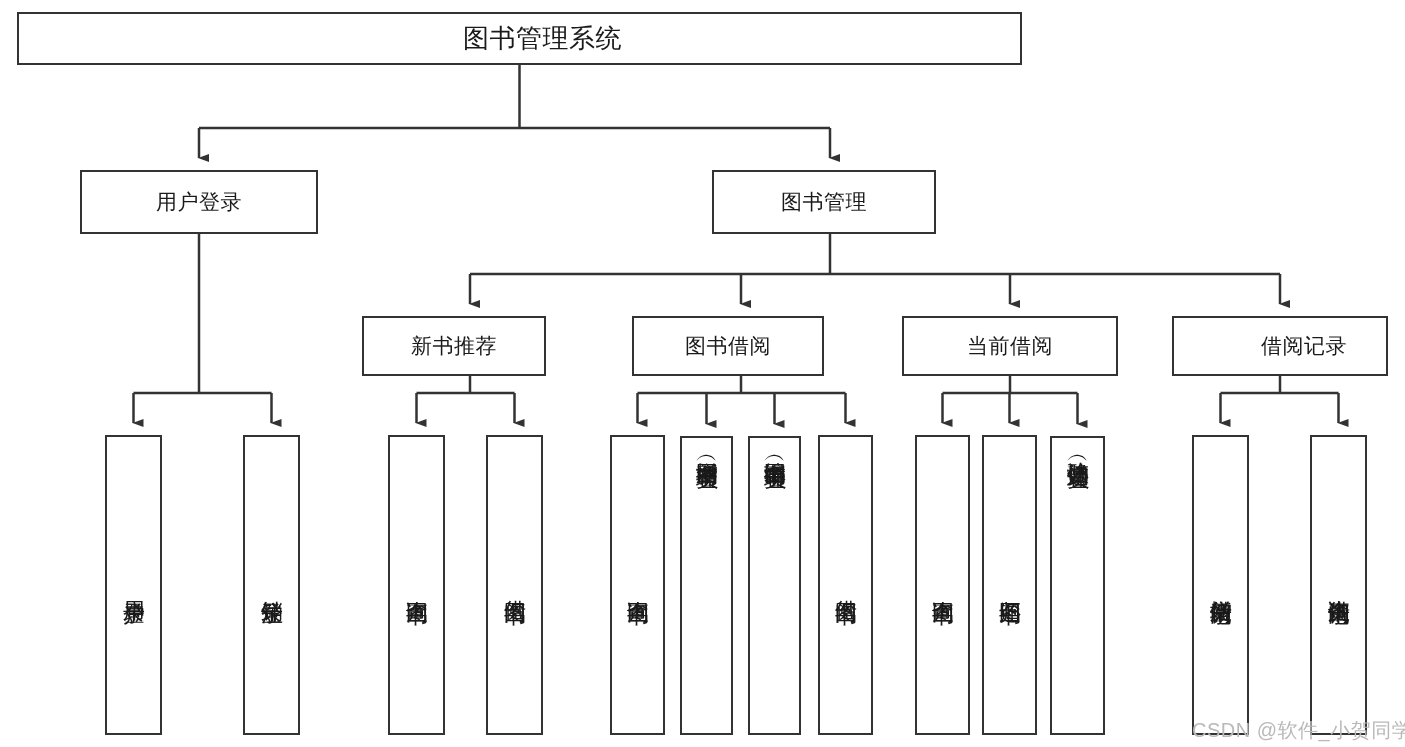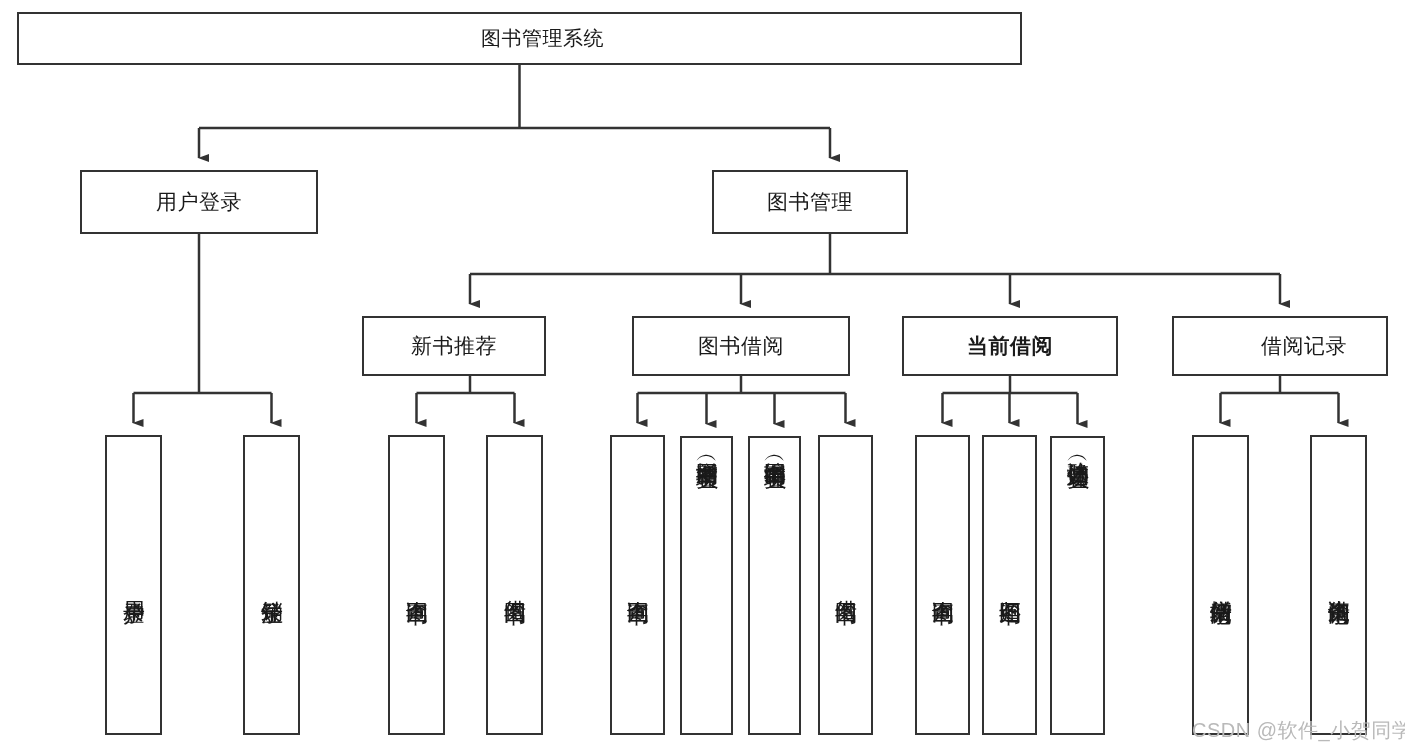--- a/index.html
+++ b/index.html
@@ -40,21 +40,21 @@
     text-align: center;
     line-height: 1.18;
     letter-spacing: 0.5px;
   }
   
   .node.h .label {
     font-size: 21px;
     writing-mode: horizontal-tb;
   }
   .node.root .label {
-    font-size: 20px;
+    font-size: 26px;
     margin-left: 46px;
   }
   
   .node.v {
     align-items: flex-start;
     justify-content: center;
     padding-top: 6px;
   }
   .node.v .label {
     writing-mode: vertical-rl;
@@ -123,31 +123,31 @@
       </g>
   </svg>
 
   <div class="node h root" style="left: 17px; top: 12px; width: 1005px; height: 53px;">
     <span class="label">图书管理系统</span>
   </div>
 
   <div class="node h" style="left: 80px; top: 170px; width: 238px; height: 64px;">
     <span class="label">用户登录</span>
   </div>
-  <div class="node h" style="left: 712px; top: 170px; width: 196px; height: 64px;">
+  <div class="node h" style="left: 712px; top: 170px; width: 224px; height: 64px;">
     <span class="label">图书管理</span>
   </div>
 
   <div class="node h" style="left: 362px; top: 316px; width: 184px; height: 60px;">
     <span class="label">新书推荐</span>
   </div>
-  <div class="node h" style="left: 632px; top: 316px; width: 218px; height: 60px;">
+  <div class="node h" style="left: 632px; top: 316px; width: 192px; height: 60px;">
     <span class="label">图书借阅</span>
   </div>
-  <div class="node h" style="left: 902px; top: 316px; width: 216px; height: 60px; font-weight: bold;">
+  <div class="node h" style="left: 902px; top: 316px; width: 216px; height: 60px;">
     <span class="label">当前借阅</span>
   </div>
   <div class="node h" style="left: 1172px; top: 316px; width: 216px; height: 60px; padding-left: 48px;">
     <span class="label">借阅记录</span>
   </div>
 
   <div class="node v centered" style="left: 105px; top: 435px; width: 57px; height: 300px;">
     <span class="label">用户登录</span>
   </div>
   <div class="node v centered" style="left: 243px; top: 435px; width: 57px; height: 300px;">

